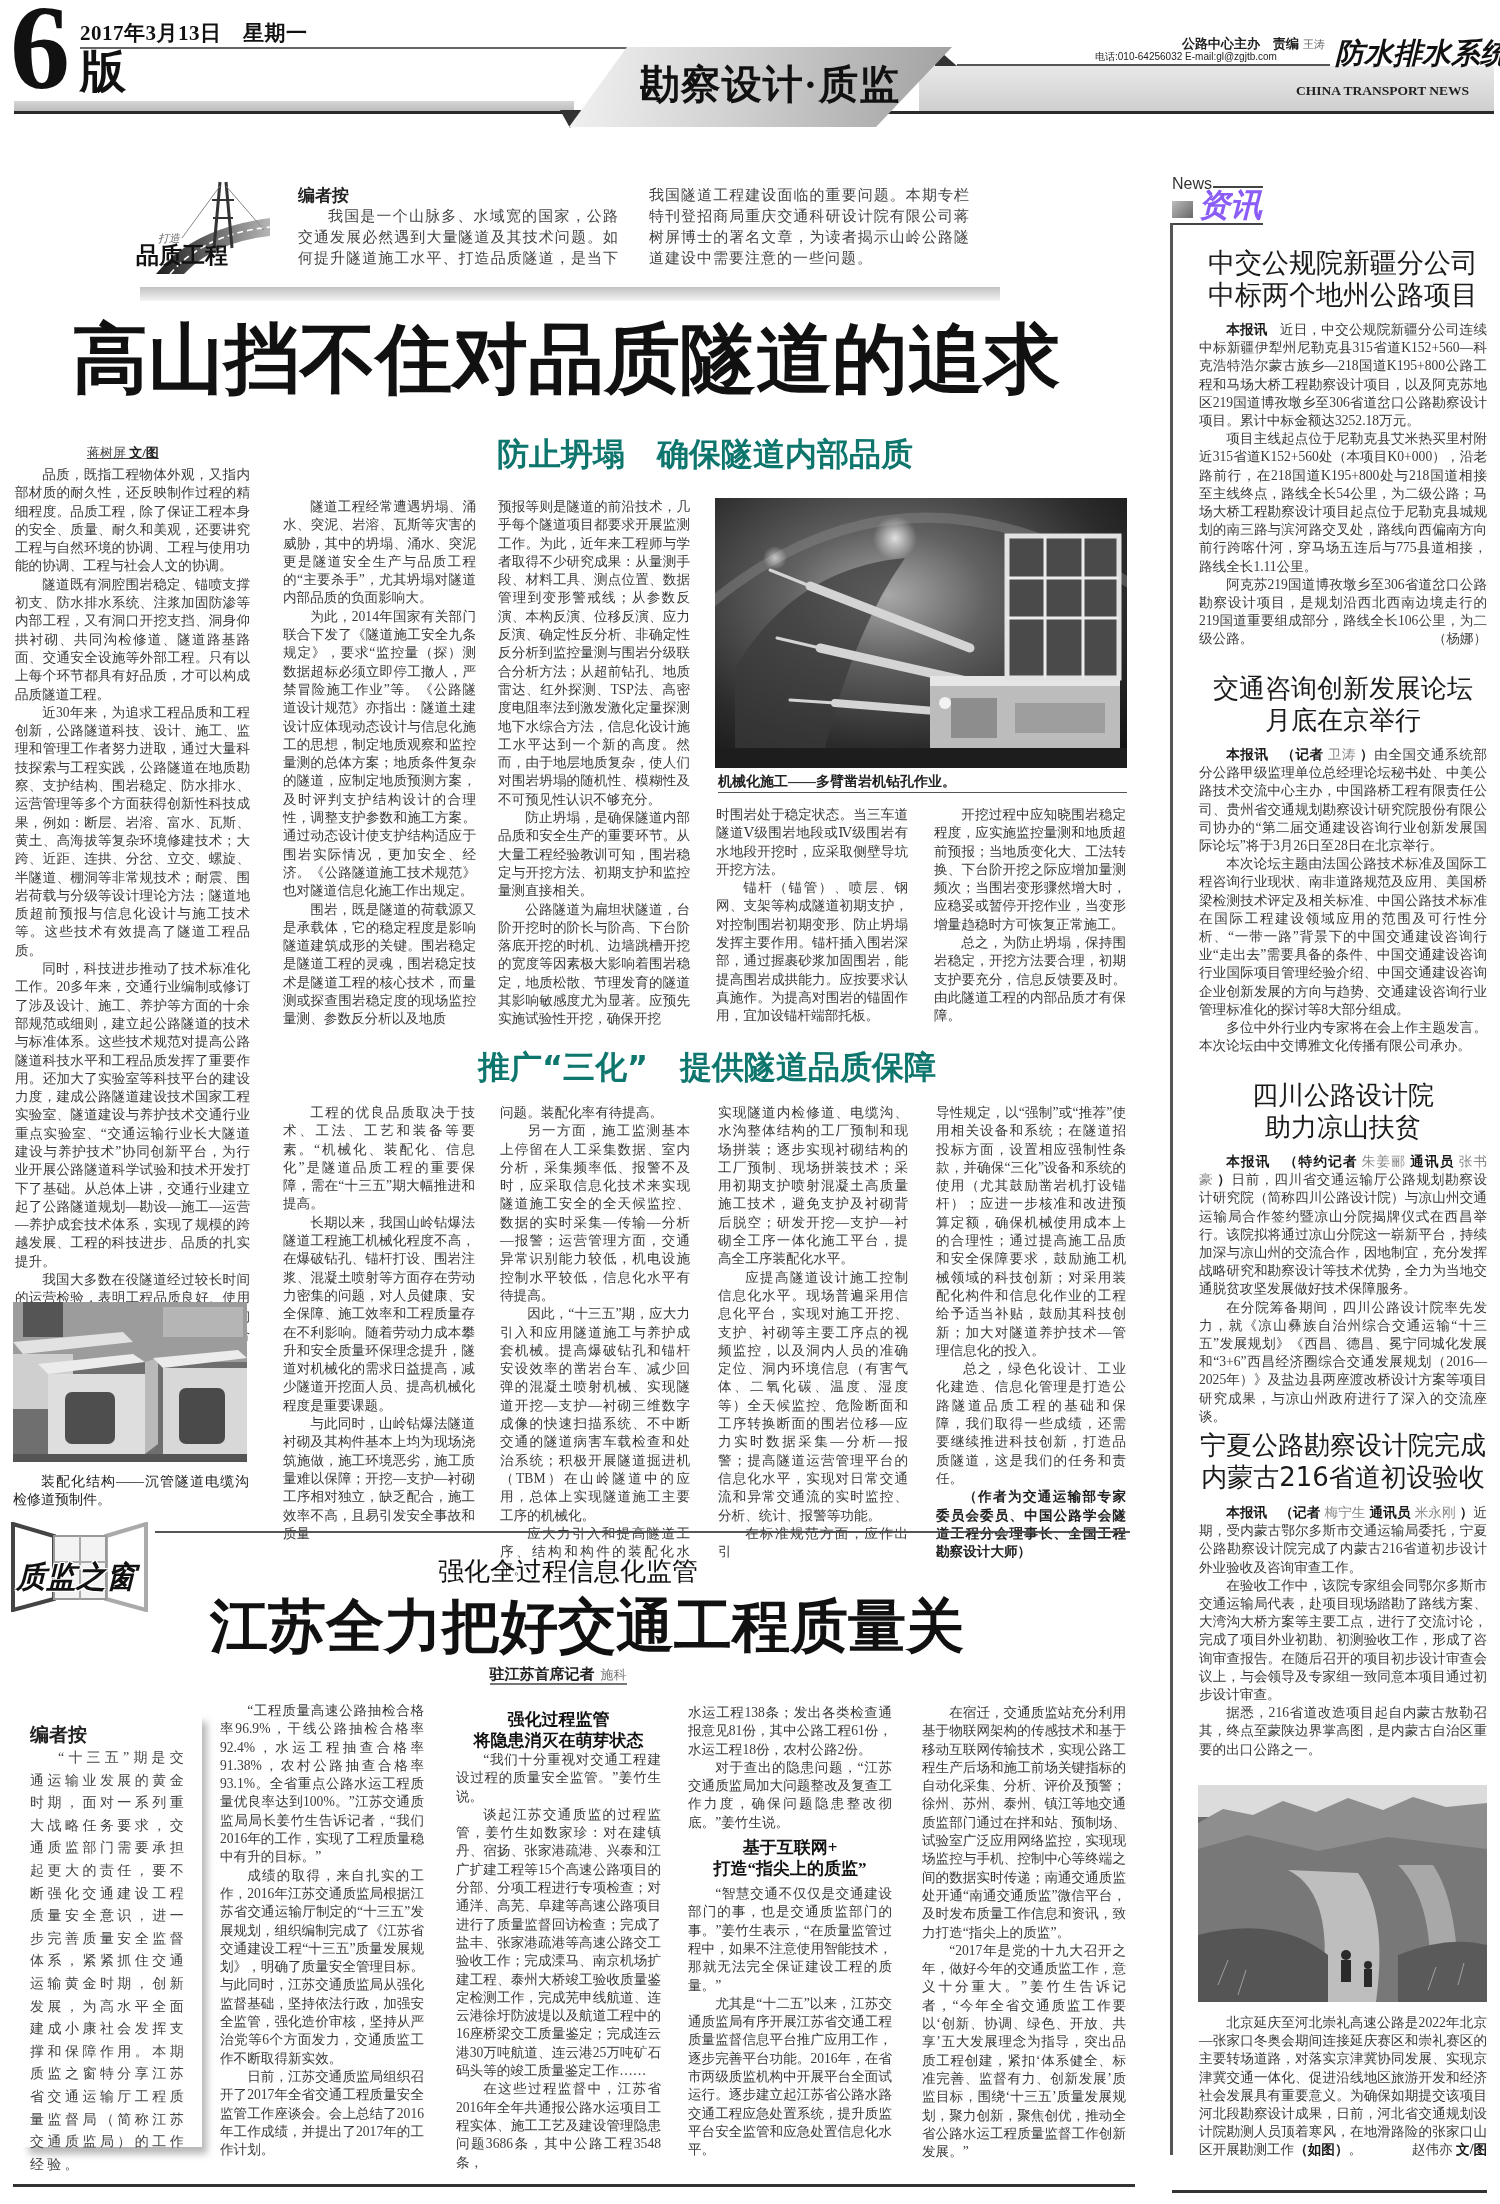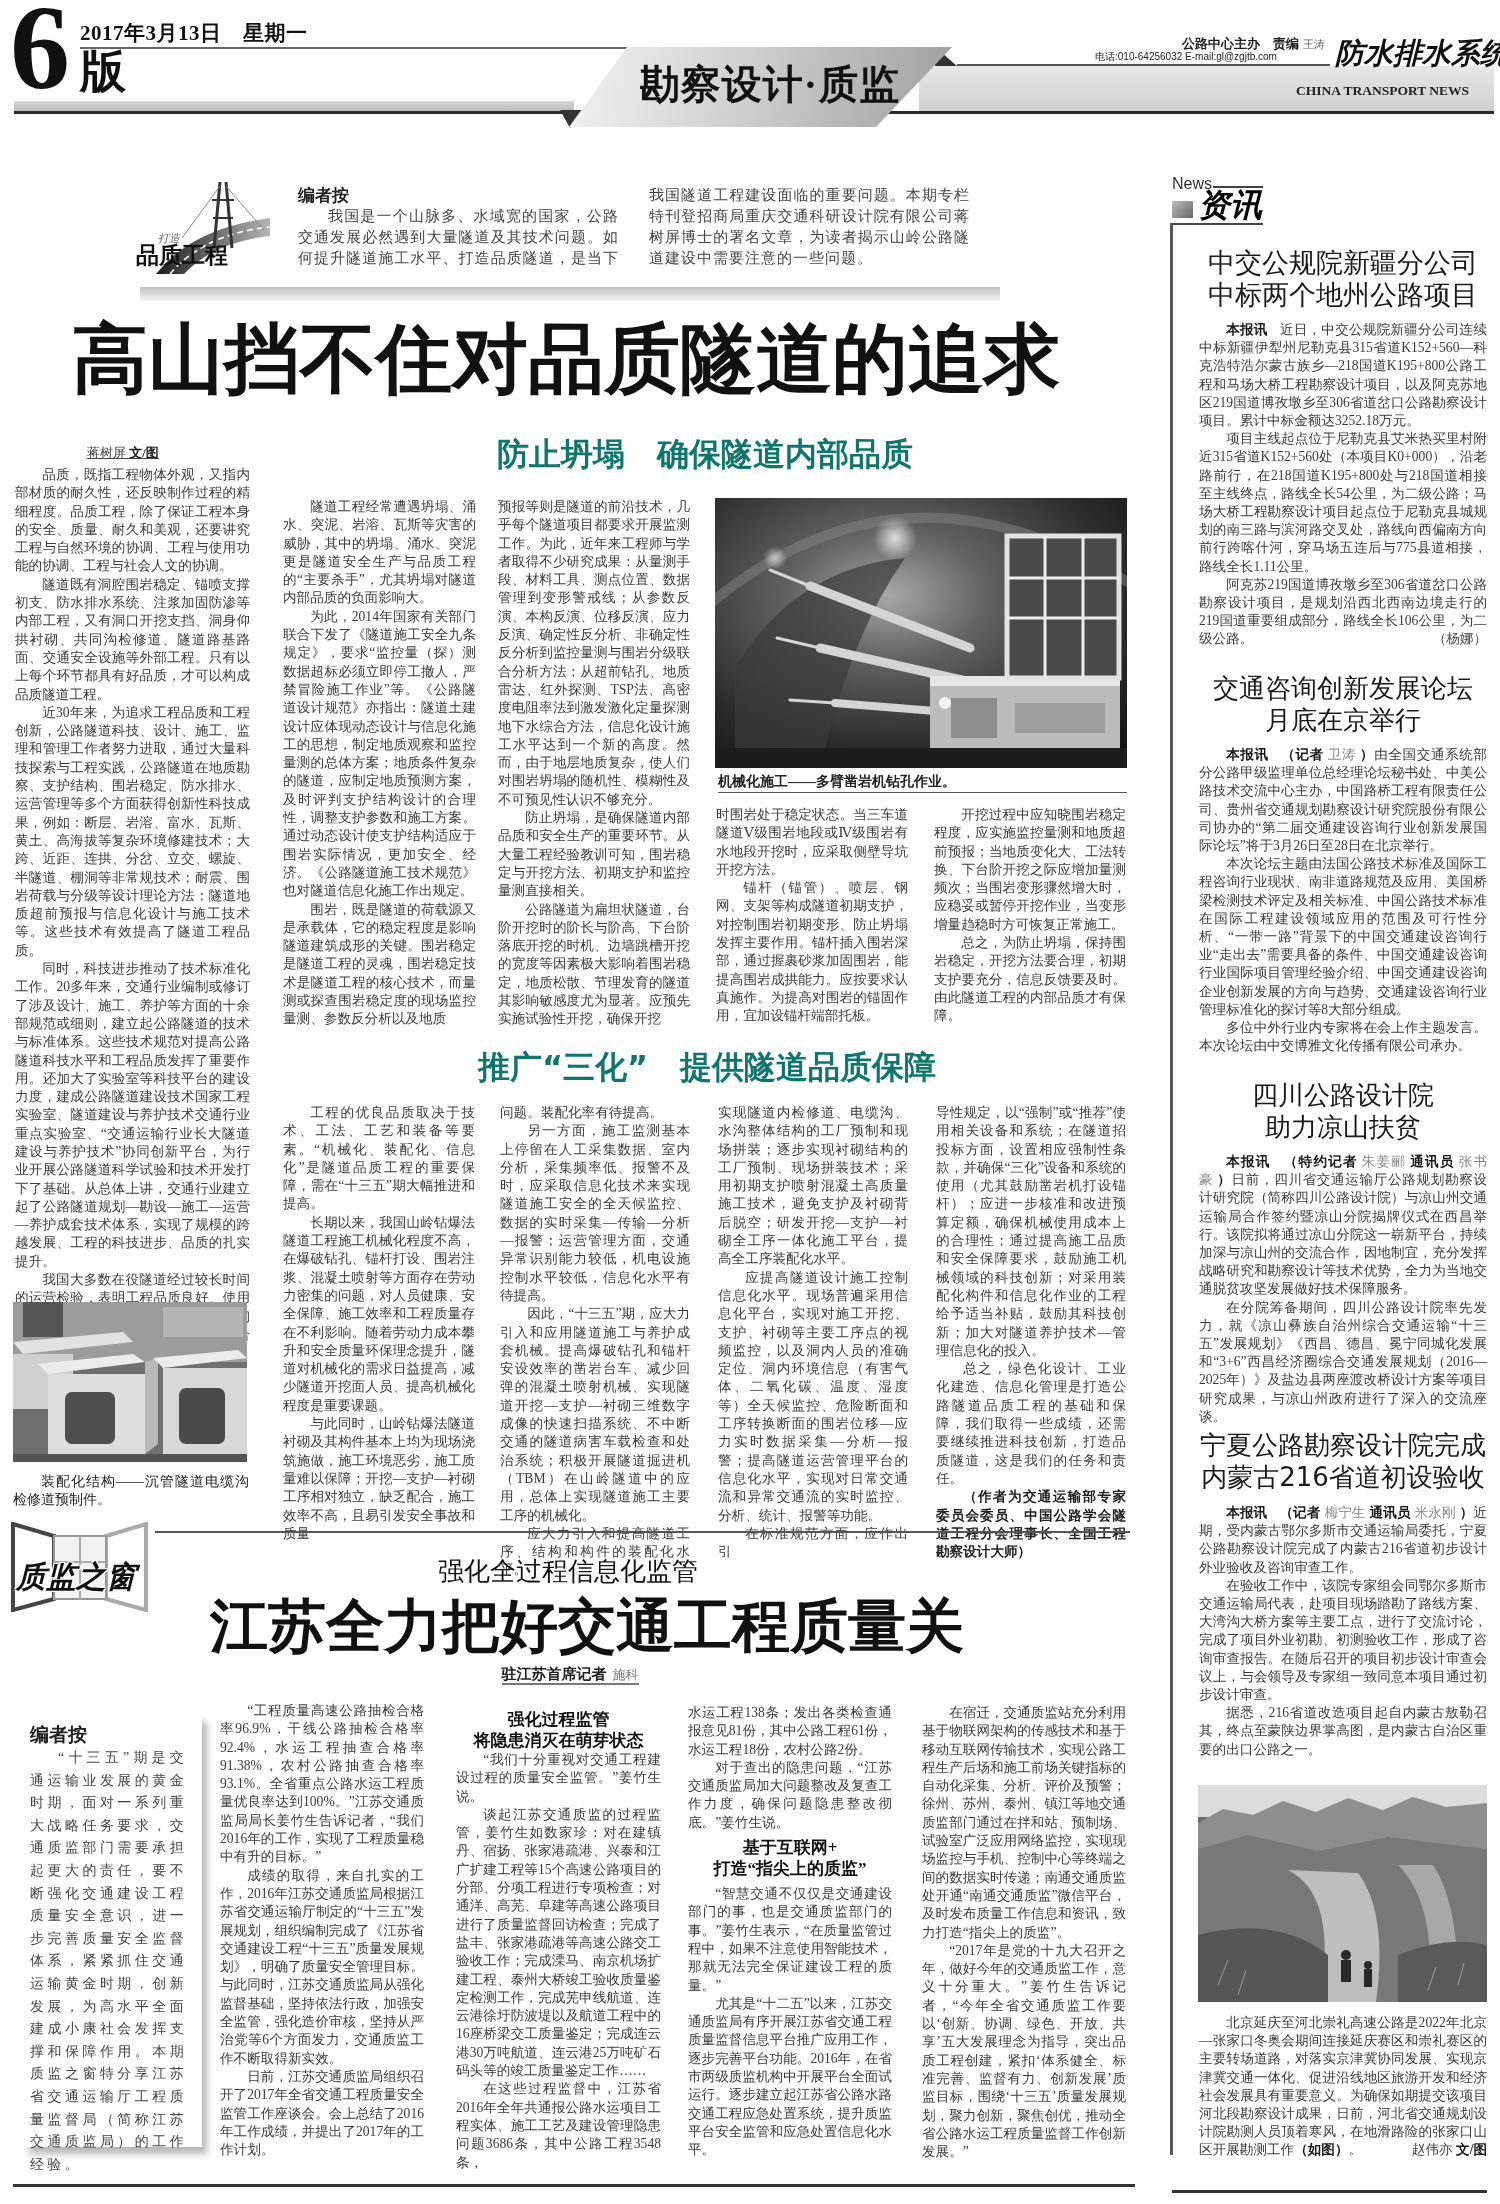--- a/index.html
+++ b/index.html
@@ -52,21 +52,21 @@
   .qw-byline b{color:#222;}
   .qw-byline .light{color:#777;font-size:13px;margin-left:6px;}
   .qw-note{position:absolute;background:#fff;box-shadow:7px 9px 7px -2px #b8b8b8;}
   .qw-note .t{font-size:19px;line-height:24px;font-weight:bold;color:#222;margin:12px 0 0 10px;}
   .qw-note p{margin:0 0 0 10px;width:157px;font-size:14px;line-height:22.6px;letter-spacing:3.2px;color:#444;text-indent:2em;text-align:justify;}
   .col-head{font-size:17px;line-height:21px;font-weight:bold;color:#111;text-align:center;margin:0;}
   .logo-qw-text{position:absolute;left:5px;top:38px;font-size:30px;line-height:34px;font-weight:bold;font-style:italic;color:#111;
                 white-space:nowrap;text-shadow:1px 1px 0 #fff,-1px -1px 0 #fff,1px -1px 0 #fff,-1px 1px 0 #fff;}
   
   .news-en{font-family:"Liberation Sans","DejaVu Sans",sans-serif;font-size:16px;line-height:18px;color:#333;}
-  .news-cn{font-size:32px;line-height:34px;font-weight:bold;font-style:italic;color:#000000;white-space:nowrap;}
+  .news-cn{font-size:32px;line-height:34px;font-weight:bold;font-style:italic;color:#8b5cf6;white-space:nowrap;}
   .sb-title{position:absolute;left:1199px;width:288px;text-align:center;font-family:"DejaVu Sans","Liberation Sans",sans-serif;
             font-size:26px;line-height:32px;color:#1a1a1a;font-weight:normal;}
   .sb-title div{white-space:nowrap;}
   .sb-body{position:absolute;left:1199px;width:288px;font-size:13.6px;line-height:18.2px;color:#3a3a3a;text-align:justify;}
   .sb-body p{margin:0;text-indent:2em;}
   .sb-body b{color:#1a1a1a;}
   .sb-body .light{color:#888;margin:0 4px;}
   .sb-body .sig{float:right;color:#444;}
   .sb-body .gap{display:inline-block;width:12px;}
 </style>
@@ -249,21 +249,21 @@
       <polygon points="2,2 43,14 43,77 2,88" fill="#fff" stroke="#444" stroke-width="4"></polygon>
       <polygon points="95,14 135,2 135,88 95,77" fill="#fff" stroke="#aaa" stroke-width="4"></polygon>
       <rect x="43" y="14" width="52" height="63" fill="#f3f3f3" stroke="#999" stroke-width="2"></rect>
       <line x1="69" y1="14" x2="69" y2="77" stroke="#aaa" stroke-width="2"></line>
       <line x1="43" y1="40" x2="95" y2="40" stroke="#aaa" stroke-width="2"></line>
     </svg>
     <div class="logo-qw-text">质监之窗</div>
   </div>
   <div class="abs qw-kicker" style="left:398px;top:1556px;width:340px;">强化全过程信息化监管</div>
   <div class="abs qw-headline" style="left:210px;top:1596px;width:720px;">江苏全力把好交通工程质量关</div>
-  <div class="abs qw-byline" style="left:420px;top:1665px;width:300px;">
+  <div class="abs qw-byline" style="left:408px;top:1665px;width:300px;">
     <span class="u"><b>驻江苏首席记者</b><span class="light">施科</span></span>
   </div>
 
   <div class="qw-note" style="left:20px;top:1711px;width:182px;height:436px;">
     <div class="t">编者按</div>
     <p>“十三五”期是交通运输业发展的黄金时期，面对一系列重大战略任务要求，交通质监部门需要承担起更大的责任，要不断强化交通建设工程质量安全意识，进一步完善质量安全监督体系，紧紧抓住交通运输黄金时期，创新发展，为高水平全面建成小康社会发挥支撑和保障作用。本期质监之窗特分享江苏省交通运输厅工程质量监督局（简称江苏交通质监局）的工作经验。</p>
   </div>
 
   <div class="col" style="left:220px;top:1702px;width:204px;">
       <p>“工程质量高速公路抽检合格率96.9%，干线公路抽检合格率92.4%，水运工程抽查合格率91.38%，农村公路抽查合格率93.1%。全省重点公路水运工程质量优良率达到100%。”江苏交通质监局局长姜竹生告诉记者，“我们2016年的工作，实现了工程质量稳中有升的目标。”</p>

